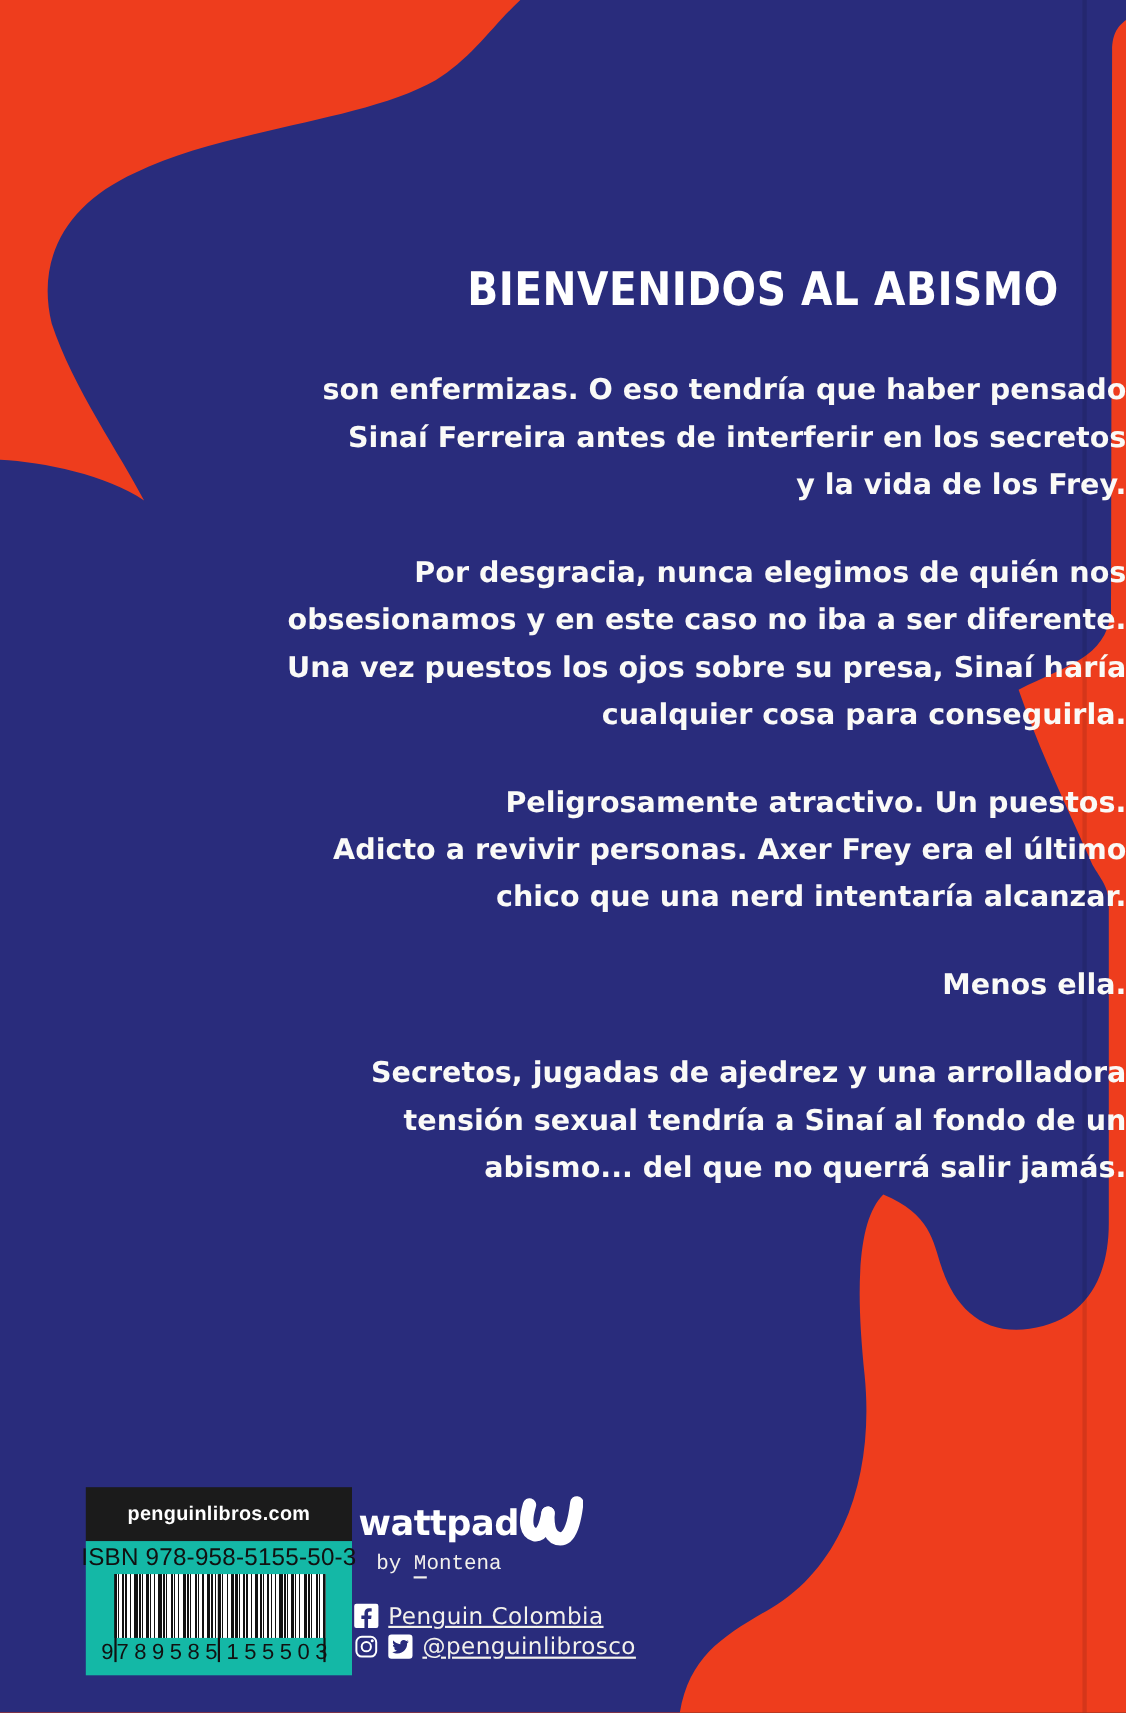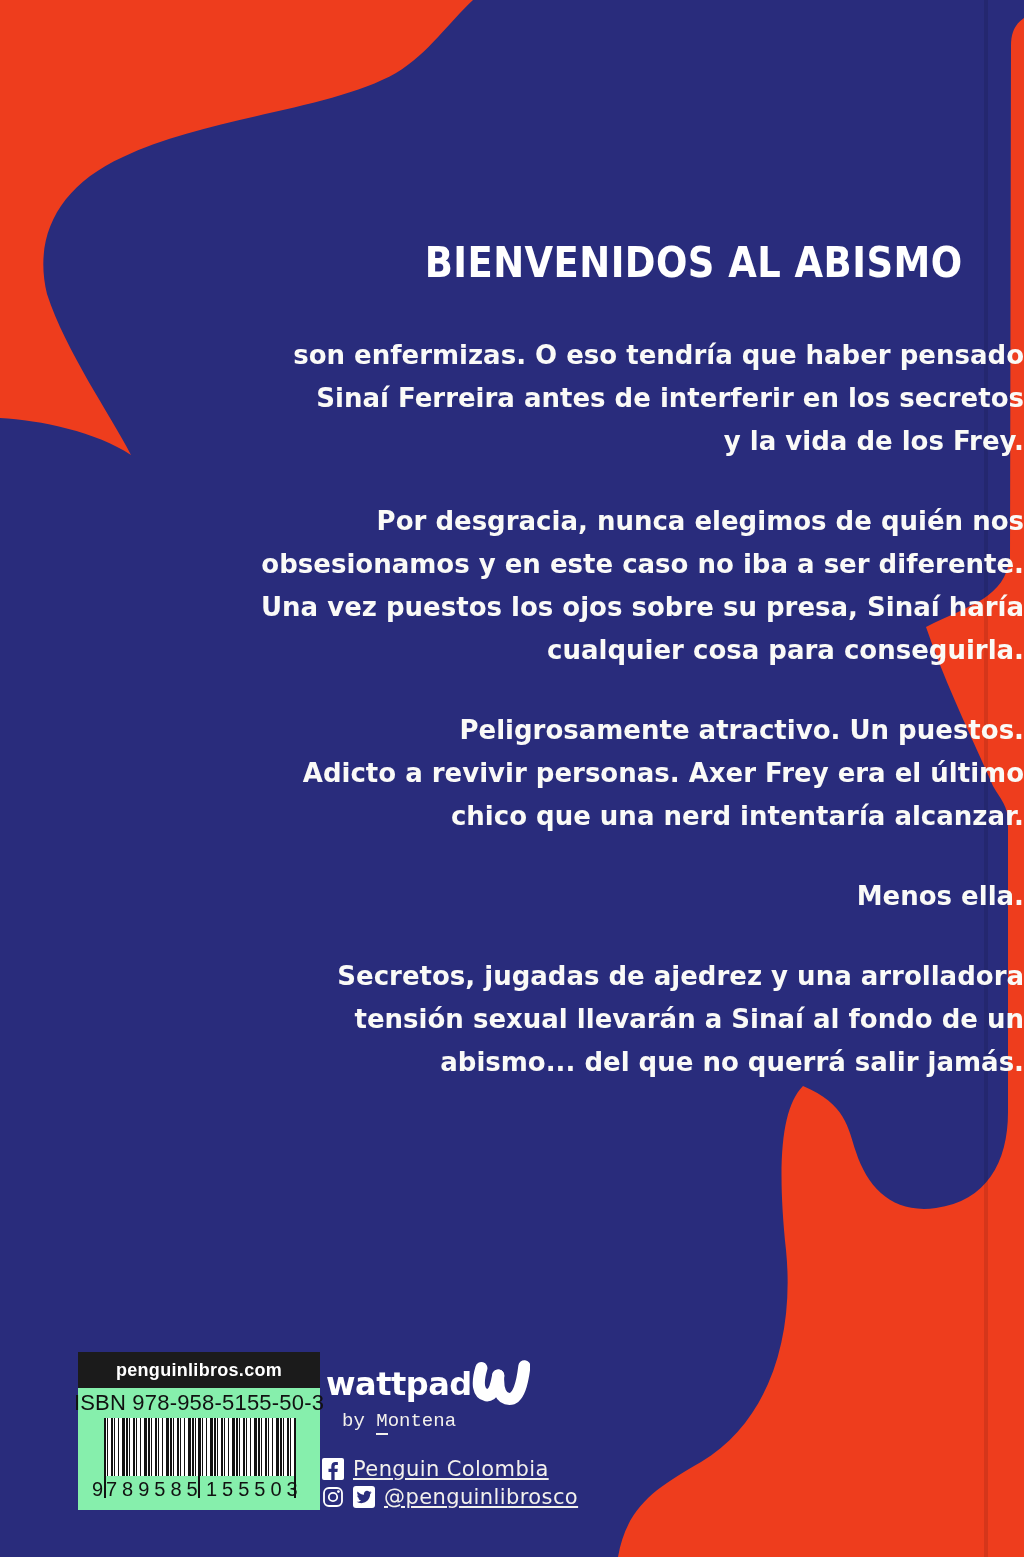--- a/index.html
+++ b/index.html
@@ -22,27 +22,27 @@
   .cover-title{
     font-size:42px;font-weight:bold;letter-spacing:.5px;
     transform:scaleX(.88);transform-origin:50% 50%;
     color:#ffffff;margin:0 0 48px 0;line-height:46px;
   }
   .para{margin:0 0 37px 0;font-size:26px;font-weight:bold;line-height:43px;}
   .para .line{white-space:nowrap;}
   
   .barcode-block{position:absolute;left:78px;top:1352px;width:242px;}
   .barcode-header{
-    background:#1b1b1b;color:#fff;height:36px;
+    background:#1b1b1b;color:#fff;height:49px;
     display:flex;align-items:center;justify-content:center;
     font-size:18px;font-weight:bold;letter-spacing:.3px;
     font-family:"Liberation Sans",sans-serif;
   }
   .barcode-body{
-    background:#86efac;height:122px;position:relative;
+    background:#14b8a6;height:122px;position:relative;
     display:flex;flex-direction:column;align-items:center;
     font-family:"Liberation Sans",sans-serif;
   }
   .isbn-line{
     color:#111;font-size:22px;font-weight:400;line-height:28px;margin-top:1px;
     letter-spacing:.2px;white-space:nowrap;
   }
   .bars-wrap{position:relative;width:214px;height:90px;margin-top:1px;}
   .bars{
     position:absolute;left:12px;right:10px;top:0;height:58px;
@@ -123,21 +123,21 @@
     <div class="para">
         <div class="line">Peligrosamente atractivo. Un puestos.</div>
         <div class="line">Adicto a revivir personas. Axer Frey era el último</div>
         <div class="line">chico que una nerd intentaría alcanzar.</div>
       </div>
     <div class="para">
         <div class="line">Menos ella.</div>
       </div>
     <div class="para">
         <div class="line">Secretos, jugadas de ajedrez y una arrolladora</div>
-        <div class="line">tensión sexual llevarán a Sinaí al fondo de un</div>
+        <div class="line">tensión sexual tendría a Sinaí al fondo de un</div>
         <div class="line">abismo... del que no querrá salir jamás.</div>
       </div>
   </div>
 
   <div class="barcode-block">
     <div class="barcode-header">penguinlibros.com</div>
     <div class="barcode-body">
       <div class="isbn-line">ISBN 978-958-5155-50-3</div>
       <div class="bars-wrap">
         <div class="bars"></div>

